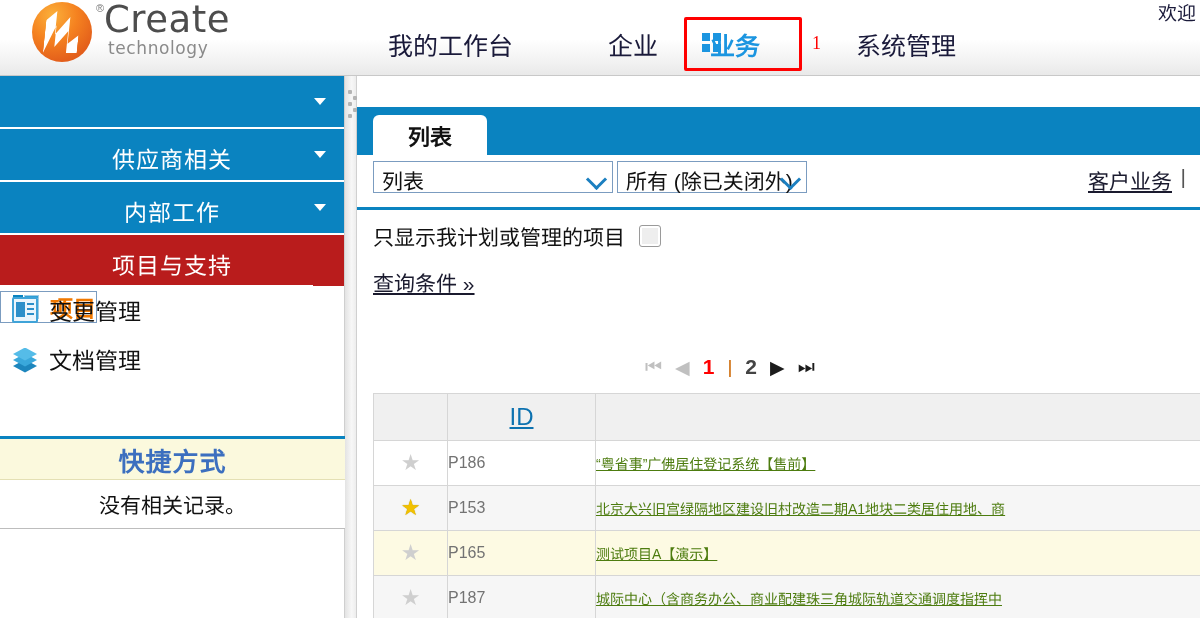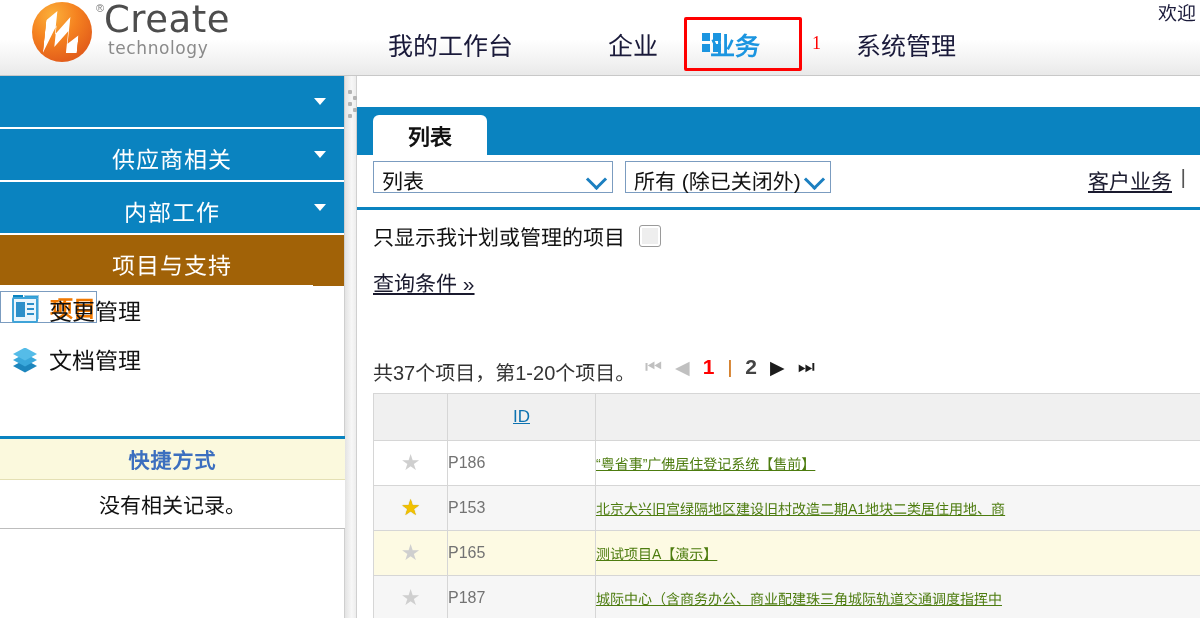--- a/index.html
+++ b/index.html
@@ -82,21 +82,21 @@
     cursor:pointer;
   }
   .side-group-label{
     position:absolute;left:0;right:0;top:12px;text-align:center;
     color:#ffffff;font-size:23px;letter-spacing:1px;
   }
   .side-group .caret{
     position:absolute;right:18px;top:22px;width:0;height:0;
     border-left:6px solid transparent;border-right:6px solid transparent;border-top:7px solid #ffffff;
   }
-  .side-group.active{background:#a16207;}
+  .side-group.active{background:#b91c1c;}
 
   .side-links{position:absolute;left:0;top:209px;width:313px;background:#fff;}
   .side-link{
     position:relative;height:49px;display:flex;align-items:center;padding-left:12px;
     box-sizing:border-box;cursor:pointer;
   }
   .side-link-label{font-size:23px;color:#111;margin-left:11px;}
   .side-link.sel .side-link-label{color:#f07800;font-weight:bold;}
 
   .ic{position:relative;width:26px;height:26px;flex:0 0 26px;}
@@ -128,21 +128,21 @@
   .ic-doc i:nth-child(3){top:2px;background:#55bce8;clip-path:polygon(50% 0,100% 50%,50% 100%,0 50%);height:13px;}
 
   .shortcut{
     position:absolute;left:0;top:360px;width:345px;box-sizing:border-box;
     border-top:3px solid #0a83c0;
   }
   .shortcut-head{
     height:40px;background:#fbf9dd;display:flex;align-items:center;justify-content:center;
     border-bottom:1px solid #e4e0b4;
   }
-  .shortcut-title{font-size:21px;color:#3c6fbf;font-weight:bold;letter-spacing:1px;}
+  .shortcut-title{font-size:26px;color:#3c6fbf;font-weight:bold;letter-spacing:1px;}
   .shortcut-body{
     height:48px;display:flex;align-items:center;justify-content:center;background:#ffffff;
     border-bottom:1px solid #bdbdbd;
   }
   .shortcut-empty{font-size:21px;color:#111;}
 
   .splitter{
     position:absolute;left:345px;top:76px;width:12px;height:542px;
     background:linear-gradient(to right,#e3e3e3,#f7f7f7 60%,#ededed);
     border-right:1px solid #d0d0d0;box-sizing:border-box;cursor:col-resize;
@@ -170,21 +170,21 @@
 
   .filterbar{
     position:absolute;left:0;top:54px;width:843px;height:52px;background:#ffffff;
     border-bottom:3px solid #0a83c0;
   }
   .sel{
     position:absolute;top:6px;height:32px;box-sizing:border-box;
     border:1px solid #7b9cc0;background:#ffffff;cursor:pointer;
   }
   #sel-view{left:16px;width:240px;}
-  #sel-status{left:268px;width:206px;}
+  #sel-status{left:260px;width:190px;}
   .sel-text{
     position:absolute;left:8px;top:3px;font-size:21px;color:#111;white-space:nowrap;
   }
   .sel-arrow{
     position:absolute;right:8px;top:10px;width:15px;height:9px;
   }
   .sel-arrow::before{
     content:"";position:absolute;left:0;top:0;width:12px;height:12px;
     border-left:3px solid #1b7fc0;border-bottom:3px solid #1b7fc0;
     transform:rotate(-45deg);transform-origin:center;
@@ -224,21 +224,21 @@
   }
   table.grid th,table.grid td{
     border:1px solid #d6d6d6;padding:0;height:44px;vertical-align:middle;
     font-weight:normal;overflow:hidden;white-space:nowrap;
   }
   table.grid thead th{background:#f0f0f0;height:46px;}
   col.c-star{width:74px;}
   col.c-id{width:148px;}
   col.c-name{width:778px;}
   .th-link{
-    font-size:17px;color:#0d72b0;text-decoration:underline;cursor:pointer;
+    font-size:24px;color:#0d72b0;text-decoration:underline;cursor:pointer;
   }
   th.th-id{text-align:center;}
   th.th-name{text-align:right;padding-right:6px;}
   td.td-star{text-align:center;}
   td.td-id{padding-left:22px;font-size:16px;color:#737373;}
   td.td-name{padding-left:16px;}
   .cell-link{font-size:14px;color:#4d7c0f;text-decoration:underline;cursor:pointer;}
 
   tr.r-white td{background:#ffffff;}
   tr.r-gray td{background:#f6f6f6;}
@@ -366,21 +366,20 @@
     </div>
 
     <div class="filter-row">
       <span class="filter-label">只显示我计划或管理的项目</span>
       <span class="chk"></span>
     </div>
 
     <span class="cond-link">查询条件 »</span>
 
     <div class="countbar">
-      <span class="count-text">共37个项目，第1-20个项目。</span>
       <span class="pager">
         <span class="pg dis">⏮</span>
         <span class="pg dis">◀</span>
         <span class="pg cur">1</span>
         <span class="pg bar">|</span>
         <span class="pg num">2</span>
         <span class="pg arw">▶</span>
         <span class="pg arw">⏭</span>
       </span>
     </div>

